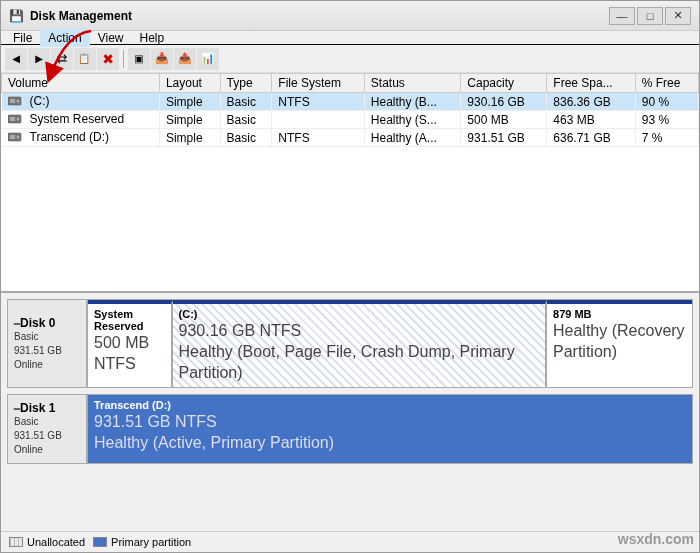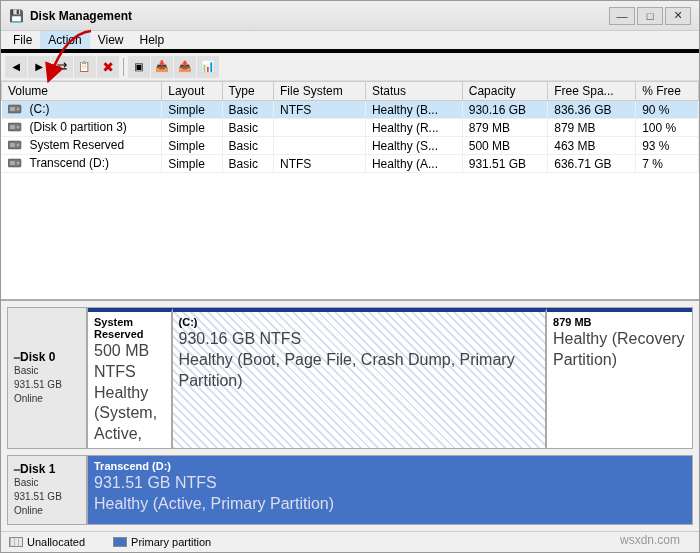--- a/index.html
+++ b/index.html
@@ -53,22 +53,22 @@
       align-items: center;
       justify-content: center;
       color: #333;
     }
 
     .menu-bar {
       background: #f0f0f0;
       display: flex;
       align-items: center;
       padding: 2px 4px;
-      border-bottom: 4px solid #000000;
-      height: 22px;
+      border-bottom: 1px solid #000000;
+      height: 14px;
       position: relative;
     }
     .menu-item {
       padding: 2px 8px;
       cursor: pointer;
       font-size: 12px;
       color: #000;
     }
     .menu-item.active { background: #cce4f7; }
 
@@ -234,21 +234,21 @@
       );
       border-top: 4px solid #1a3a8f;
     }
     .part-name { font-weight: bold; font-size: 11px; margin-bottom: 1px; }
     .part-detail { font-size: 16px; color: #333; line-height: 1.3; }
 
     
     .legend {
       display: flex;
       align-items: center;
-      gap: 28px;
+      gap: 8px;
       padding: 4px 8px;
       background: #f0f0f0;
       border-top: 1px solid #ccc;
       font-size: 11px;
     }
     .legend-item {
       display: flex;
       align-items: center;
       gap: 4px;
     }
@@ -267,24 +267,25 @@
       );
     }
     .legend-box.primary-box {
       background: #4472c4;
     }
 
     
     .watermark {
       position: absolute;
       bottom: 6px;
-      right: 20px;
-      font-size: 12px;
+      right: 6px;
+      font-size: 14px;
       color: #999;
       z-index: 10;
+      font-weight: bold;
     }
   </style>
 </head>
 <body>
 
 <div class="window">
 
   <div class="title-bar">
     <div class="title-bar-left">
       <span>💾</span>
@@ -355,34 +356,20 @@
               <td>Healthy (B...</td>
               <td>930.16 GB</td>
               <td>836.36 GB</td>
               <td>90 %</td>
             </tr>
             <tr>
               <td><span class="drive-icon"><svg width="14" height="10" style="margin-right:4px;vertical-align:middle">
                     <rect x="0" y="1" width="13" height="8" rx="1" fill="#777" stroke="#444" stroke-width="0.5"></rect>
                     <rect x="2" y="3" width="5" height="4" rx="0.5" fill="#aaa"></rect>
                     <circle cx="10" cy="5" r="1.5" fill="#aaa"></circle>
-                  </svg>(Disk 0 partition 3)</span></td>
-              <td>Simple</td>
-              <td>Basic</td>
-              <td></td>
-              <td>Healthy (R...</td>
-              <td>879 MB</td>
-              <td>879 MB</td>
-              <td>100 %</td>
-            </tr>
-            <tr>
-              <td><span class="drive-icon"><svg width="14" height="10" style="margin-right:4px;vertical-align:middle">
-                    <rect x="0" y="1" width="13" height="8" rx="1" fill="#777" stroke="#444" stroke-width="0.5"></rect>
-                    <rect x="2" y="3" width="5" height="4" rx="0.5" fill="#aaa"></rect>
-                    <circle cx="10" cy="5" r="1.5" fill="#aaa"></circle>
                   </svg>System Reserved</span></td>
               <td>Simple</td>
               <td>Basic</td>
               <td></td>
               <td>Healthy (S...</td>
               <td>500 MB</td>
               <td>463 MB</td>
               <td>93 %</td>
             </tr>
             <tr>
@@ -408,21 +395,20 @@
           <div class="disk-label">
             <span class="disk-label-name">⎯Disk 0</span>
     <span class="disk-label-detail">Basic</span>
     <span class="disk-label-detail">931.51 GB</span>
     <span class="disk-label-detail">Online</span>
           </div>
           <div class="disk-partitions">
             <div class="partition system" style="width: 14%;">
               <div class="part-name" style="color:#000">System Reserved</div>
       <div class="part-detail" style="color:#444">500 MB NTFS</div>
-      <div class="part-detail" style="color:#444">Healthy (System, Active,</div>
             </div>
             <div class="partition main-drive" style="width: 62%;">
               <div class="part-name" style="color:#000">(C:)</div>
       <div class="part-detail" style="color:#444">930.16 GB NTFS</div>
       <div class="part-detail" style="color:#444">Healthy (Boot, Page File, Crash Dump, Primary Partition)</div>
             </div>
             <div class="partition recovery" style="width: 24%;">
               <div class="part-name" style="color:#000">879 MB</div>
       <div class="part-detail" style="color:#444">Healthy (Recovery Partition)</div>
       <div class="part-detail" style="color:#444"></div>

